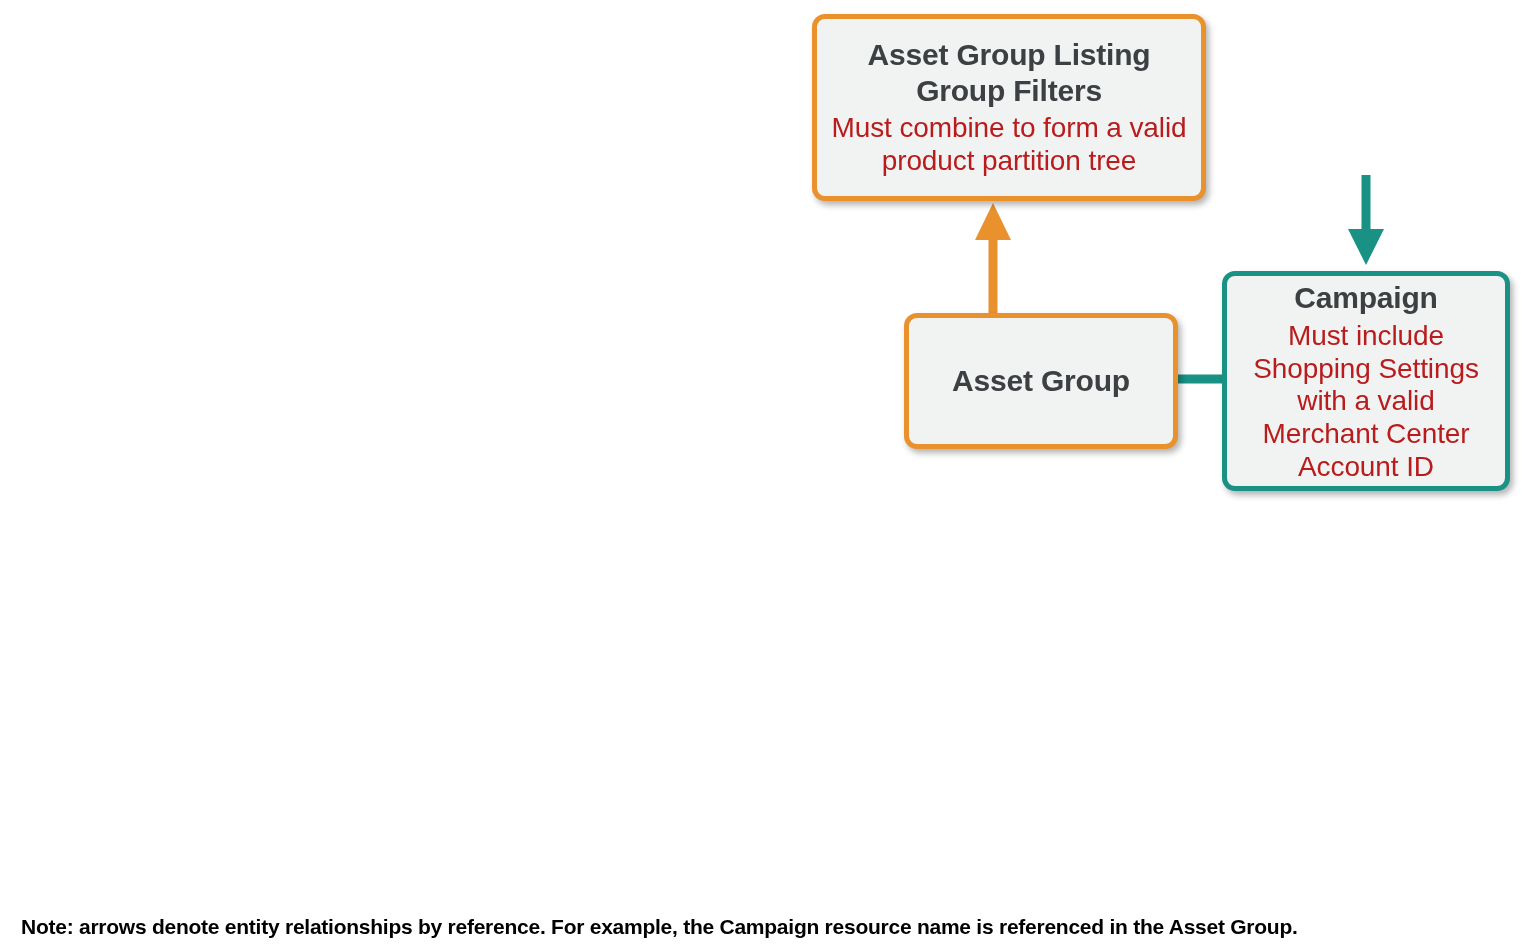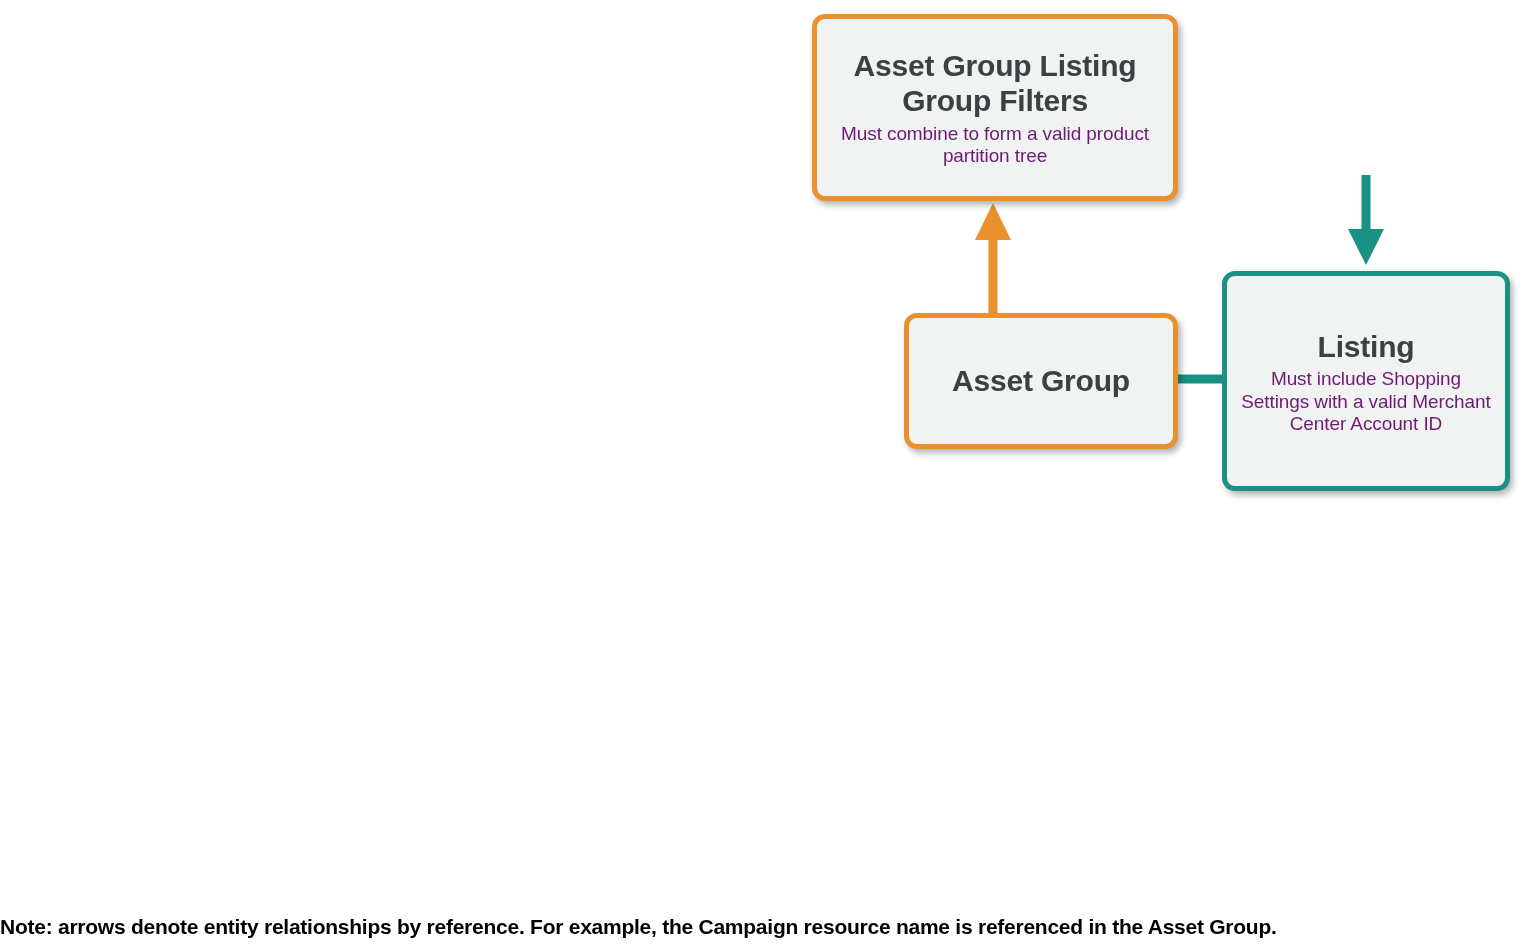--- a/index.html
+++ b/index.html
@@ -53,48 +53,48 @@
   .node.teal   { border-color: #199184; }
 
   .node-title {
     color: #3C4043;
     font-weight: bold;
     font-size: 30px;
     line-height: 1.18;
     letter-spacing: -0.2px;
   }
   .node-subtitle {
-    color: #701a75;
+    color: #b91c1c;
     font-weight: normal;
-    font-size: 19px;
+    font-size: 28px;
     line-height: 1.17;
     margin-top: 4px;
     letter-spacing: -0.1px;
     text-align: center;
   }
 
   
   #node-agl-filters {
-    left: 812px;  top: 14px;  width: 366px;  height: 187px;
+    left: 812px;  top: 14px;  width: 394px;  height: 187px;
   }
   #node-campaign-budget {
     left: 1222px; top: 44px;  width: 288px;  height: 131px;
   }
   #node-asset-group {
     left: 904px;  top: 313px; width: 274px;  height: 136px;
   }
   #node-campaign {
     left: 1222px; top: 271px; width: 288px;  height: 220px;
   }
   #node-campaign .node-title { margin-top: 2px; }
 
   
   #footer-note {
     position: absolute;
-    left: 0;
+    left: 21px;
     top: 914px;
     width: 1400px;
     color: #000000;
     font-weight: bold;
     font-size: 21px;
     line-height: 1.25;
     letter-spacing: -0.25px;
     white-space: nowrap;
   }
 </style>
@@ -125,19 +125,19 @@
     <div class="node-title">Asset Group Listing Group Filters</div>
     <div class="node-subtitle">Must combine to form a valid product partition tree</div>
   </div>
 
 
   <div class="node orange" id="node-asset-group">
     <div class="node-title">Asset Group</div>
   </div>
 
   <div class="node teal" id="node-campaign">
-    <div class="node-title">Listing</div>
+    <div class="node-title">Campaign</div>
     <div class="node-subtitle">Must include Shopping Settings with a valid Merchant Center Account ID</div>
   </div>
 
   <div id="footer-note">Note: arrows denote entity relationships by reference. For example, the Campaign resource name is referenced in the Asset Group.</div>
 
 </div>
 
 </body></html>

